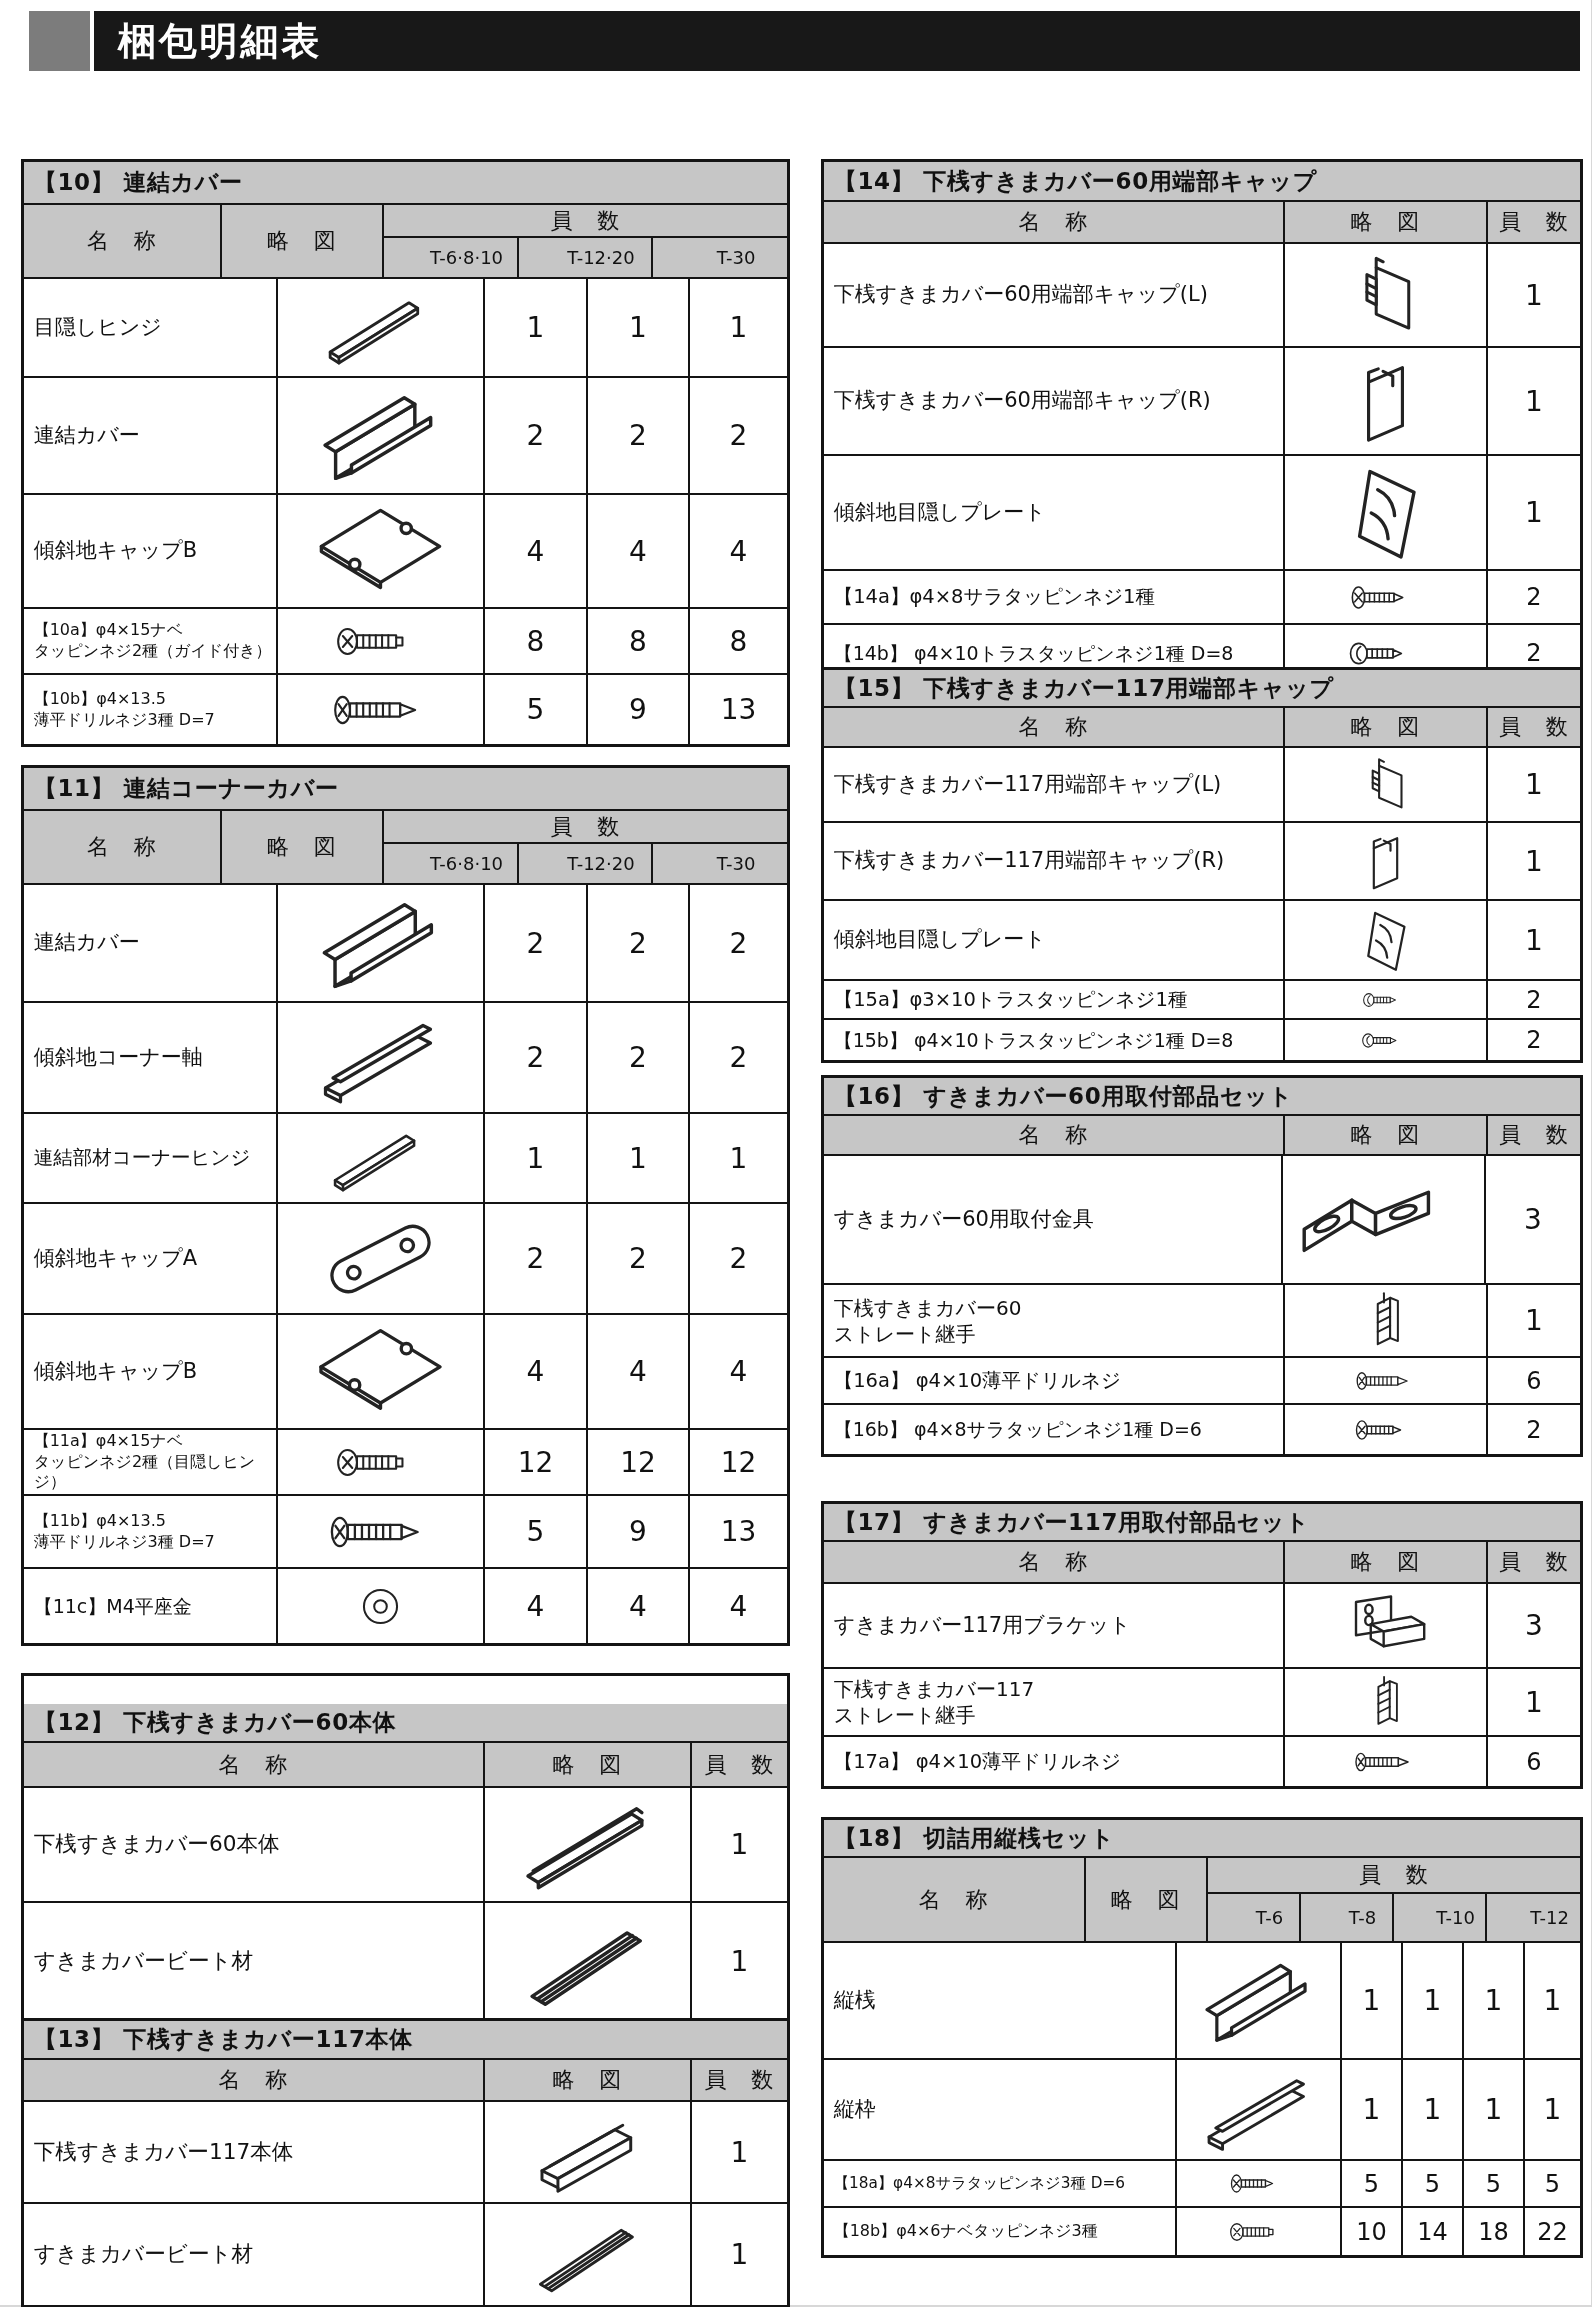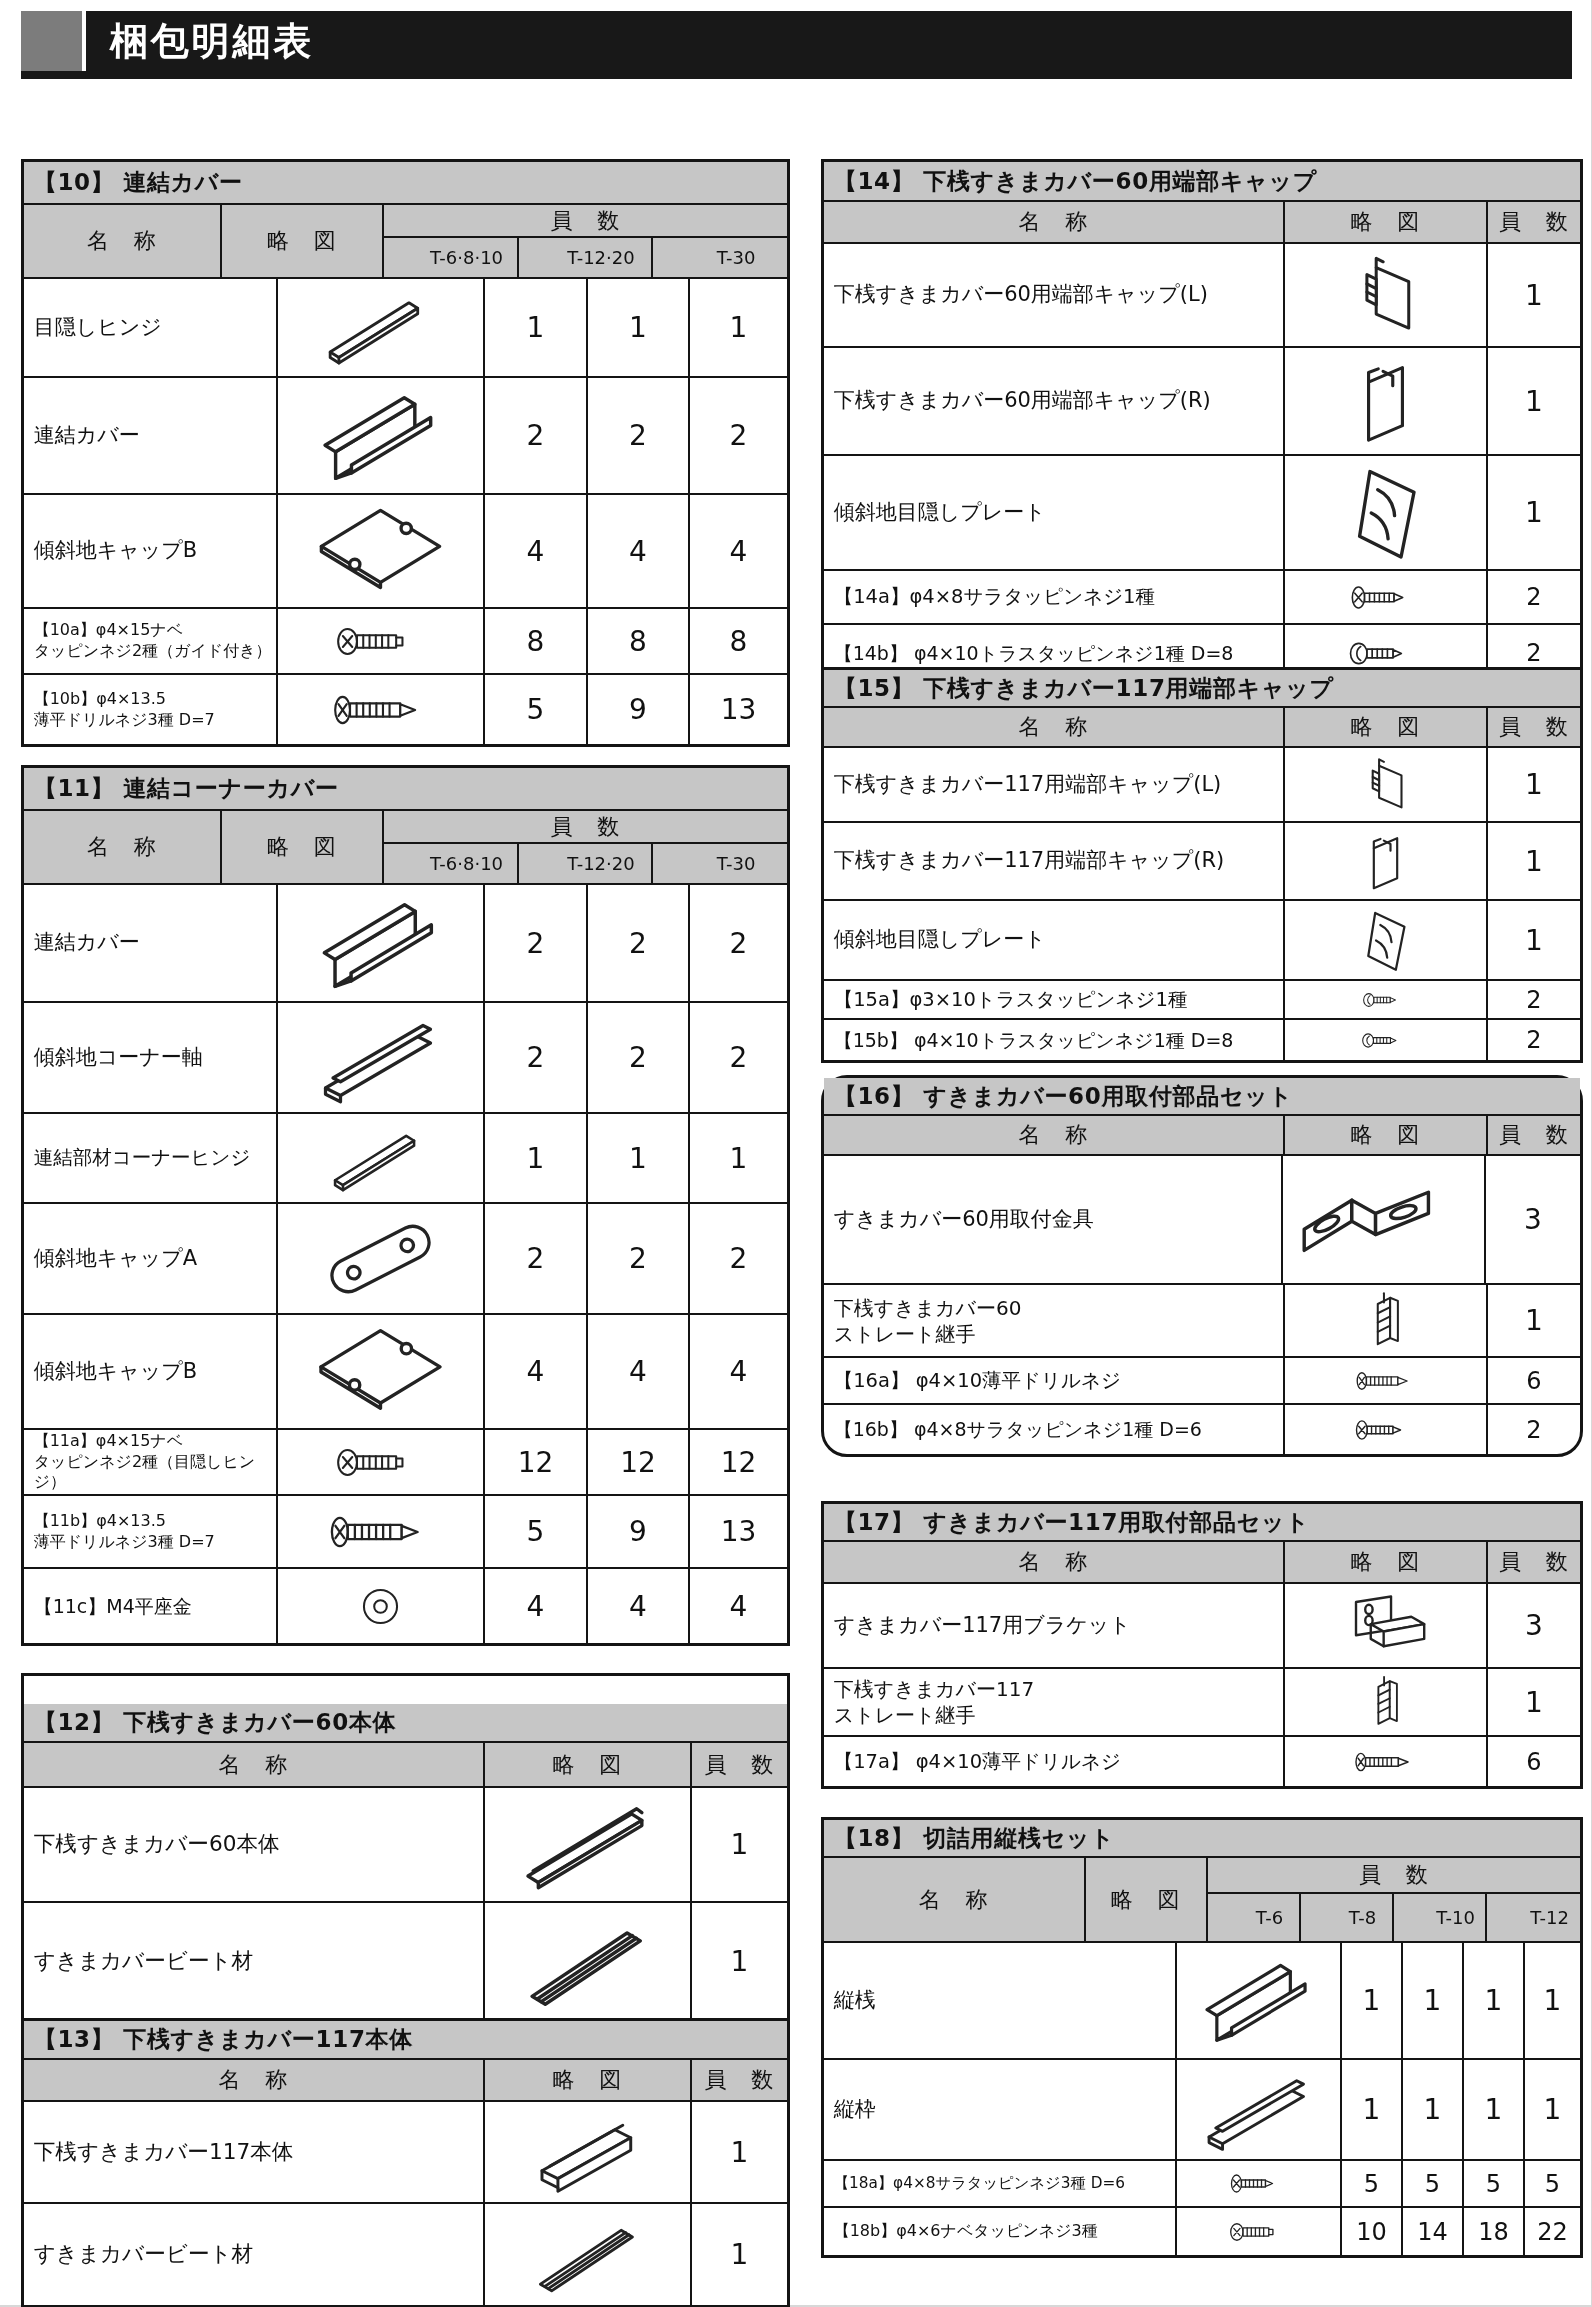--- a/index.html
+++ b/index.html
@@ -8,21 +8,21 @@
     width: 1593px; height: 2307px; position: relative;
     font-family: "DejaVu Sans", "Liberation Sans", sans-serif;
     color: #111;
   }
   #page {
     position:absolute; inset:0;
     border-right:2.1px solid #d8d8d8; border-bottom:2.1px solid #d8d8d8;
   }
   
   #titlebar {
-    position:absolute; left:21px; top:11px; width:1551px; height:68px;
+    position:absolute; left:29px; top:11px; width:1551px; height:60px;
     background:#181818;
   }
   #titlebar .gray-block {
     position:absolute; left:0; top:0; width:65px; height:60px; background:#7c7c7c;
     border-right:4.2px solid #ffffff;
   }
   #titlebar .doc-title {
     position:absolute; left:89px; top:0; height:60px; line-height:60px;
     color:#ffffff; font-size:38px; font-weight:bold; letter-spacing:2.8px;
   }
@@ -405,21 +405,21 @@
         <div class="row" style="height: 40px;">
           <div class="c name" style="width: 461px; font-size: 19px;">【15b】 φ4×10トラスタッピンネジ1種 D=8</div>
           <div class="c fig" style="width: 203px;">
             <svg class="fig-svg" width="185" height="29" viewBox="0 0 266 42">
               <use href="#i-truss-screw" width="100%" height="100%"></use>
             </svg>
           </div>
           <div class="c qty" style="width: 98px; flex: 1 1 0%; font-size: 24px;">2</div>
         </div>
       </div>
-      <div class="tbl" style="left: 821px; top: 1075px; width: 762px; border-radius: 26px;">
+      <div class="tbl" style="left: 821px; top: 1075px; width: 762px;">
         <div class="tl" style="height: 38px;">【16】 すきまカバー60用取付部品セット</div>
         <div class="hd" style="height: 40px;">
           <div class="hc" style="width: 461px;">名　称</div>
           <div class="hc" style="width: 203px;">略　図</div>
           <div class="hc" style="width: 98px; flex: 1 1 0%;">員　数</div>
         </div>
         <div class="row" style="height: 129px;">
           <div class="c name" style="width: 459px; font-size: 21px;">すきまカバー60用取付金具</div>
           <div class="c fig" style="width: 203px;">
             <svg class="fig-svg" width="185" height="118" viewBox="0 0 266 169">

